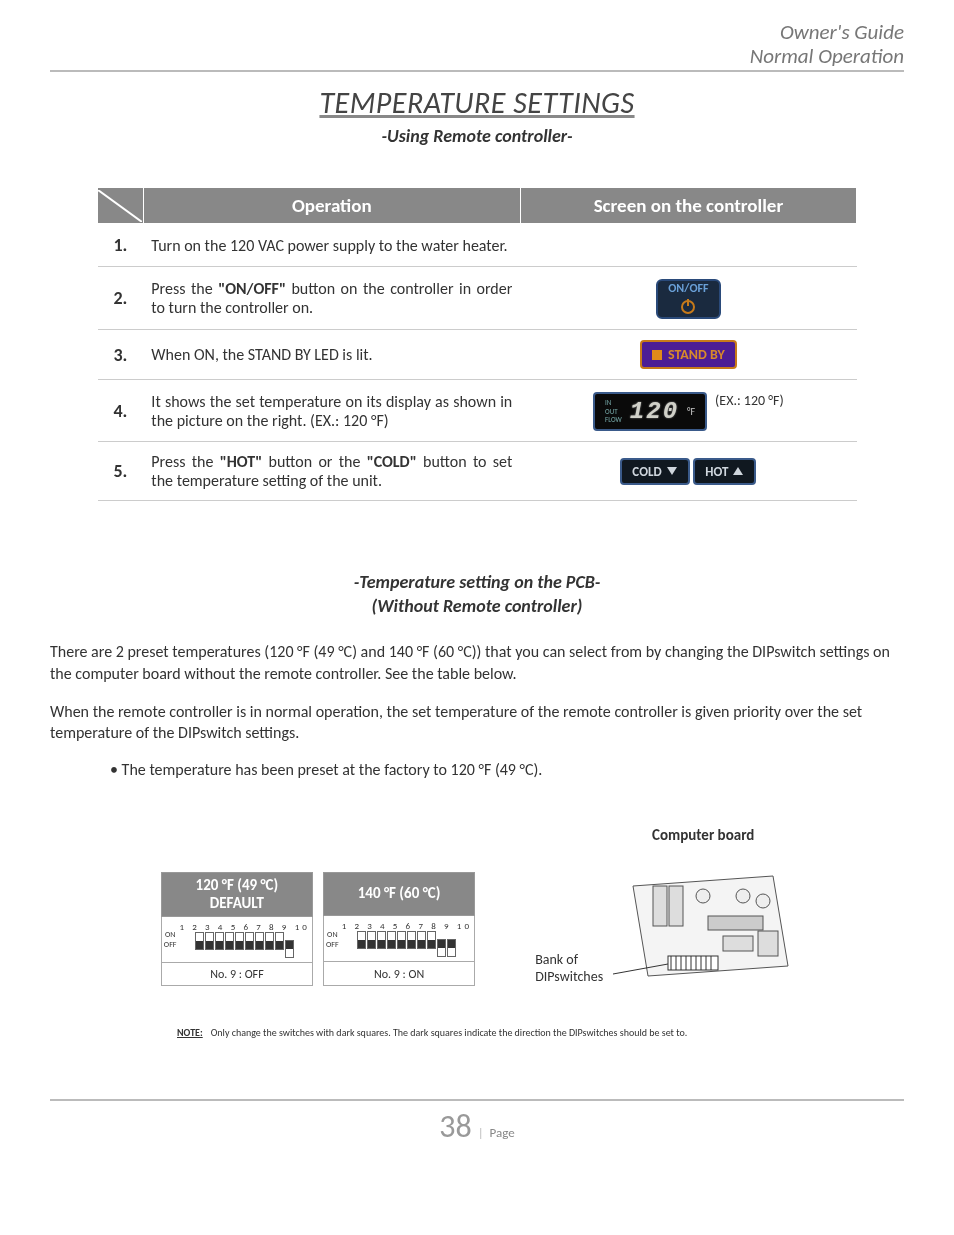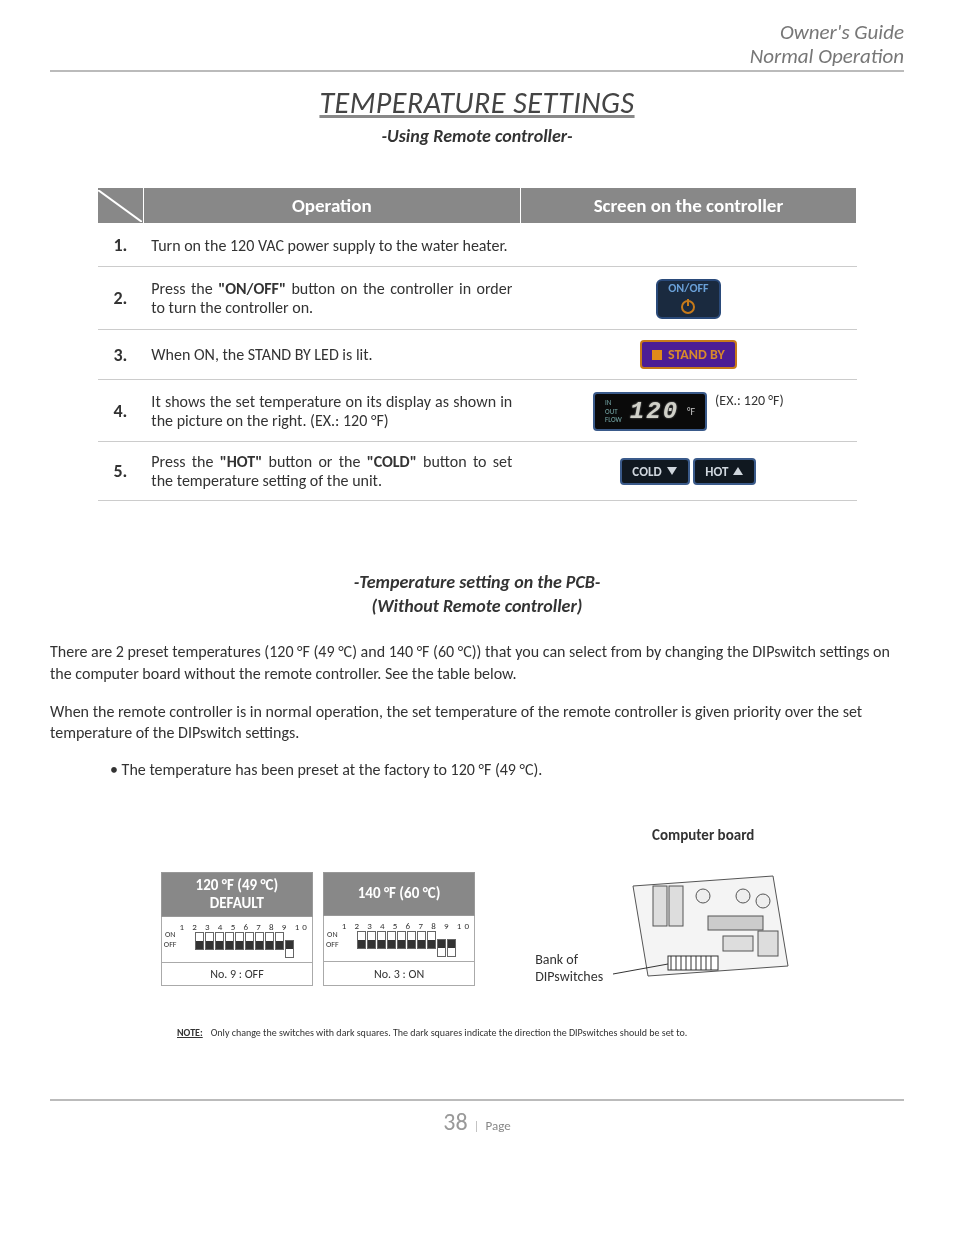--- a/index.html
+++ b/index.html
@@ -197,21 +197,21 @@
     font-weight:bold; text-decoration:underline;
     flex-shrink:0;
   }
   .footer {
     border-top: 2px solid #bbb;
     text-align:center;
     padding-top:6px;
     font-size:13px; color:#888;
   }
   .footer .pg-num {
-    font-size:24px; color:#999; font-weight:normal;
+    font-size:32px; color:#999; font-weight:normal;
   }
   .footer .pg-sep { color:#bbb; margin:0 3px; }
 </style>
 </head>
 <body>
 
 <div class="header-block">
   <div>Owner's Guide</div>
   <div>Normal Operation</div>
 </div>
@@ -399,21 +399,21 @@
                     </span><span class="dip-box on">
                       <span class="knob"></span>
                     </span><span class="dip-box on">
                       <span class="knob"></span>
                     </span></div>
                 </div>
         </div>
       </td>
           </tr>
       <tr>
-            <td>No. 3 : ON</td>
+            <td>No. 9 : ON</td>
           </tr>
     </tbody>
       </table>
   </div>
 
   <div style="display:flex; align-items:flex-end; gap:10px;">
     <div class="bank-label">
       <span>Bank of</span><br>
       <span>DIPswitches</span>
     </div>

